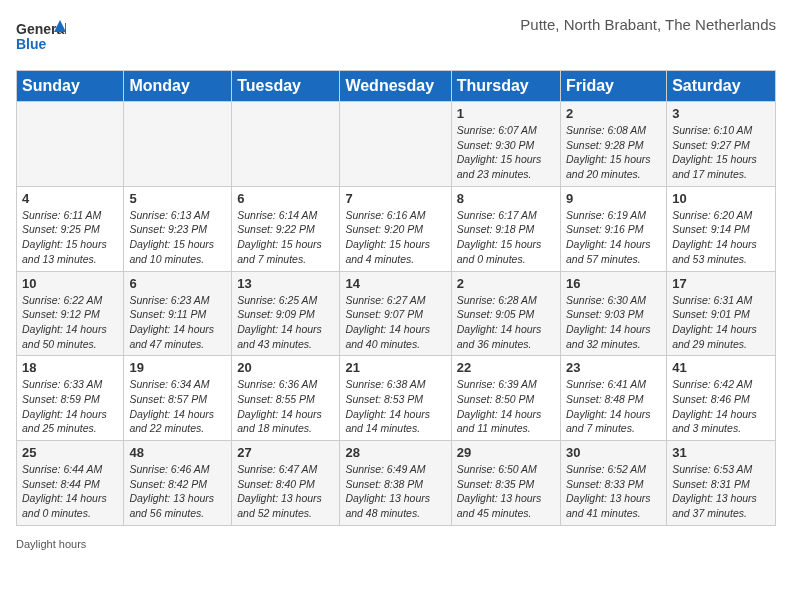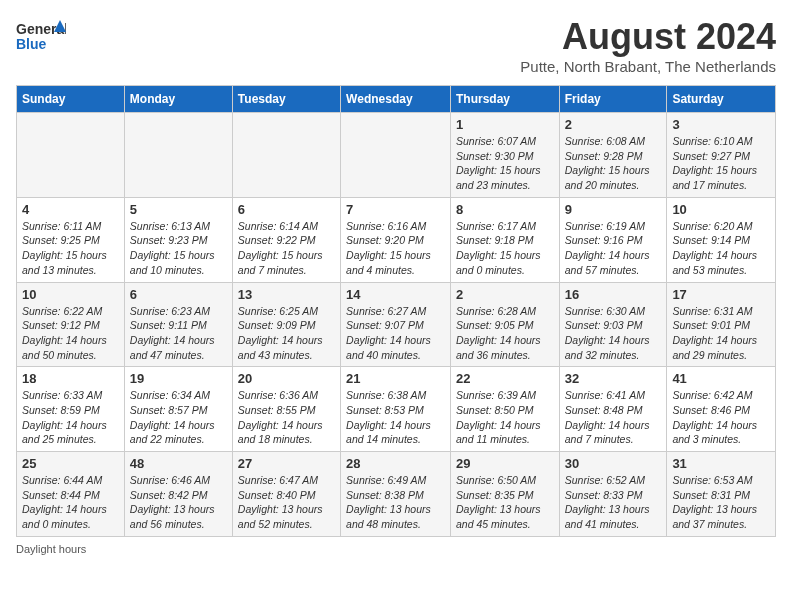--- a/index.html
+++ b/index.html
@@ -36,21 +36,21 @@
     .calendar-table {
       width: 100%;
       border-collapse: collapse;
       font-size: 11px;
     }
     .calendar-table th {
       background-color: #1a6abf;
       color: #fff;
       text-align: left;
       padding: 6px 5px;
-      font-size: 12px;
+      font-size: 16px;
       font-weight: bold;
       border: 1px solid #ccc;
     }
     .calendar-table td {
       border: 1px solid #ccc;
       vertical-align: top;
       padding: 4px 5px;
       height: 80px;
       width: 113px;
     }
@@ -76,36 +76,35 @@
     tr:nth-child(even) td {
       background-color: #fff;
     }
     
     thead tr th {
       background-color: #1a6abf !important;
     }
     .footer-note {
       font-size: 11px;
       color: #555;
-      margin-top: 6px;
+      margin-top: 12px;
     }
   </style>
 </head>
 <body>
 
 <div class="header-section">
   <div class="logo">
   <svg width="50" height="44" viewBox="0 0 50 44" xmlns="http://www.w3.org/2000/svg">
     <text x="0" y="18" font-size="14" font-weight="bold" font-family="Arial,sans-serif" fill="#333">General</text>
     <text x="0" y="33" font-size="14" font-weight="bold" font-family="Arial,sans-serif" fill="#1a6abf">Blue</text>
     <polygon points="44,4 50,16 38,16" fill="#1a6abf"></polygon>
   </svg>
 </div>
   <div class="title-section">
-    <div class="main-title">August 2024</div>
     <div class="subtitle">Putte, North Brabant, The Netherlands</div>
   </div>
 </div>
 
 <table class="calendar-table">
   <thead>
     <tr>
     <th>Sunday</th>
         <th>Monday</th>
         <th>Tuesday</th>
@@ -209,21 +208,21 @@
       </td>
         <td>
         <span class="cell-day">21</span>
         <span class="cell-info">Sunrise: 6:38 AM<br>Sunset: 8:53 PM<br>Daylight: 14 hours and 14 minutes.</span>
       </td>
         <td>
         <span class="cell-day">22</span>
         <span class="cell-info">Sunrise: 6:39 AM<br>Sunset: 8:50 PM<br>Daylight: 14 hours and 11 minutes.</span>
       </td>
         <td>
-        <span class="cell-day">32</span>
+        <span class="cell-day">23</span>
         <span class="cell-info">Sunrise: 6:41 AM<br>Sunset: 8:48 PM<br>Daylight: 14 hours and 7 minutes.</span>
       </td>
         <td>
         <span class="cell-day">41</span>
         <span class="cell-info">Sunrise: 6:42 AM<br>Sunset: 8:46 PM<br>Daylight: 14 hours and 3 minutes.</span>
       </td>
       </tr>
       <tr>
         <td>
         <span class="cell-day">25</span>

